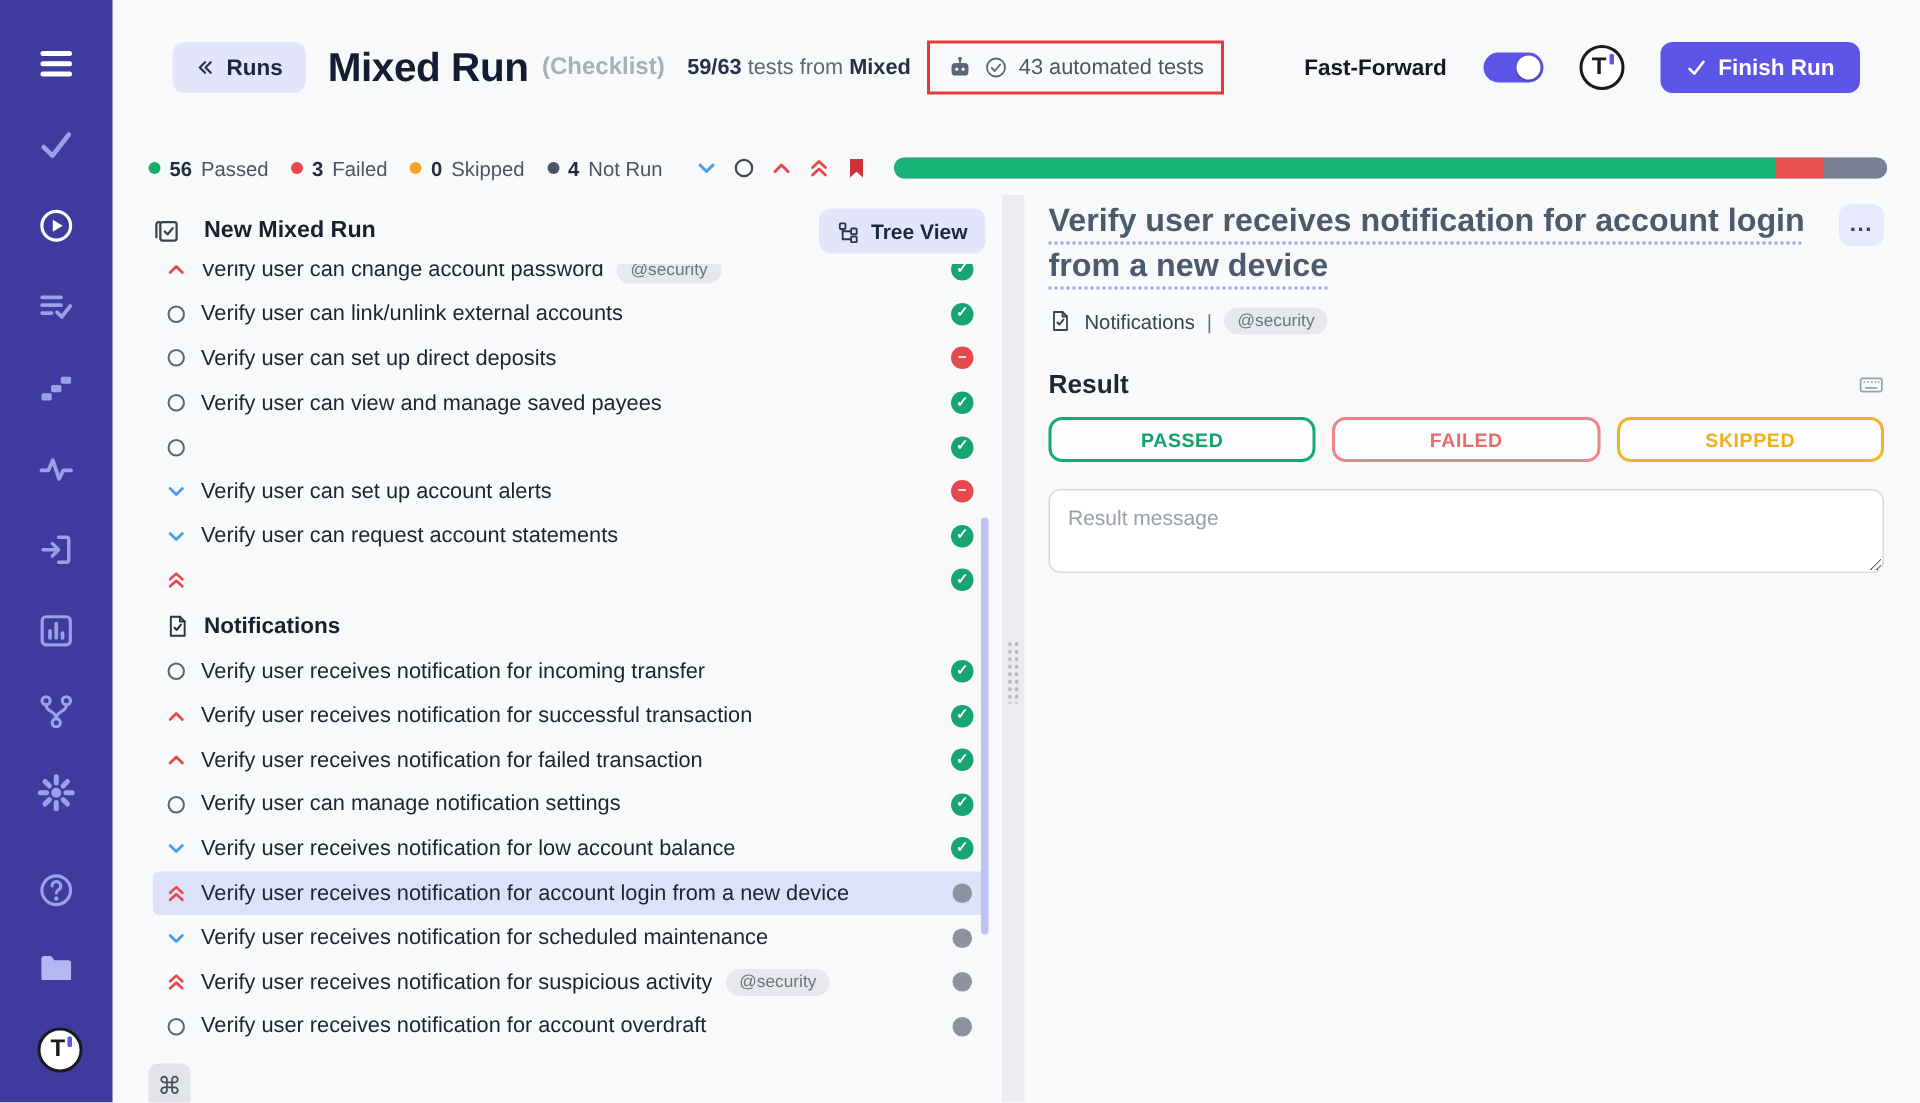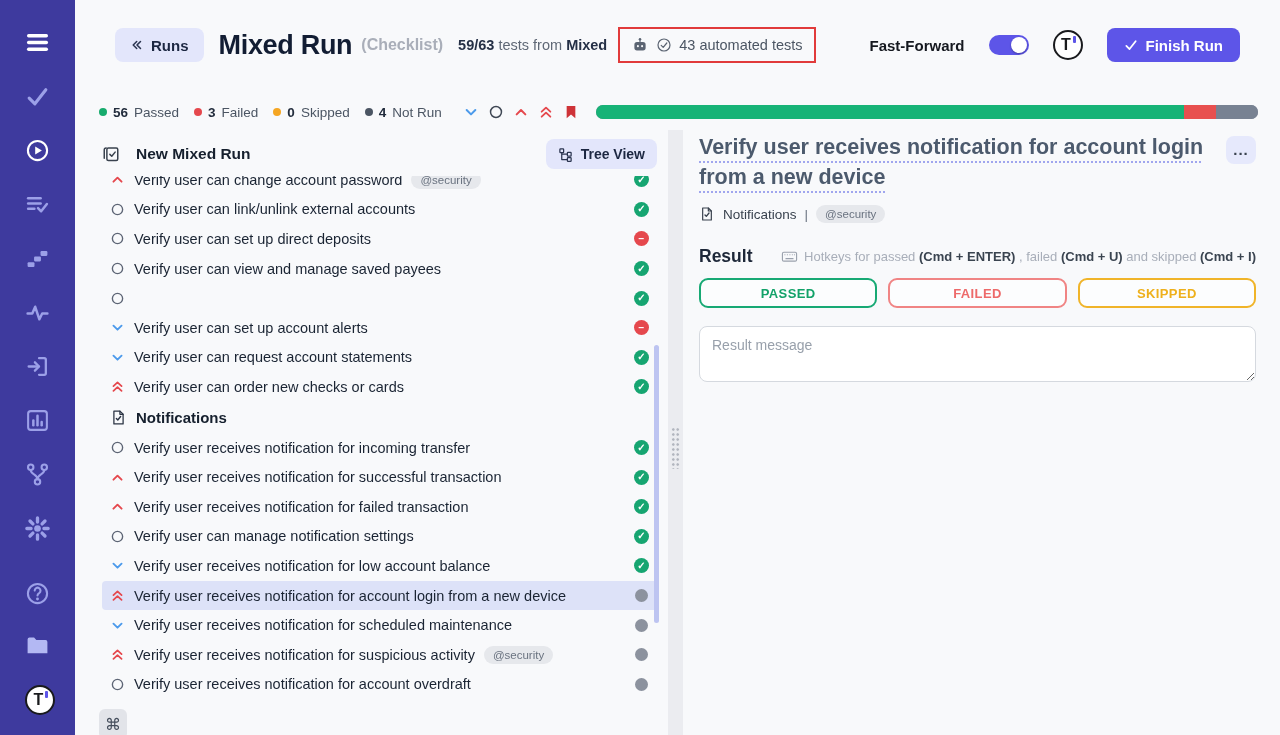--- a/index.html
+++ b/index.html
@@ -443,21 +443,20 @@
 
     <span class="row-badge st-passed" data-name="status-badge">✓</span>
   </div>
     <div class="row" data-name="test-row">
     <span class="row-icon icon pri-chevrons-up" data-name="chevrons-up-icon">
         <svg viewBox="0 0 24 24" fill="none" stroke="currentColor" stroke-linecap="round" stroke-linejoin="round" stroke-width="2.8">
           <polyline points="5.5 11.5 12 5.5 18.5 11.5"></polyline>
           <polyline points="5.5 19 12 13 18.5 19"></polyline>
         </svg>
       </span>
-    <span class="row-title">Verify user can order new checks or cards</span>
 
     <span class="row-badge st-passed" data-name="status-badge">✓</span>
   </div>
     <div class="sectionrow" data-name="suite-section-row">
     <span class="sec-icon icon" data-name="file-check-icon">
         <svg viewBox="0 0 24 24" fill="none" stroke="currentColor" stroke-linecap="round" stroke-linejoin="round" stroke-width="1.8">
           <path d="M5.5 3h8.5l4.5 4.5V21h-13z"></path>
           <path d="M14 3v4.5h4.5"></path>
           <polyline points="9 13.5 11 15.5 15 10.5" stroke-width="2"></polyline>
         </svg>
@@ -587,21 +586,20 @@
           <svg viewBox="0 0 24 24" fill="none" stroke="currentColor" stroke-linecap="round" stroke-linejoin="round" stroke-width="1.6">
             <rect x="2" y="6" width="20" height="12.5" rx="2"></rect>
             <line x1="5.5" y1="9.5" x2="5.6" y2="9.5"></line>
             <line x1="9" y1="9.5" x2="9.1" y2="9.5"></line>
             <line x1="12.5" y1="9.5" x2="12.6" y2="9.5"></line>
             <line x1="16" y1="9.5" x2="16.1" y2="9.5"></line>
             <line x1="19" y1="9.5" x2="19.1" y2="9.5"></line>
             <line x1="7" y1="15" x2="17" y2="15"></line>
           </svg>
         </span>
-      <span data-name="hotkeys-text" id="hotkeys-text"><span class="hk-n">Hotkeys for passed </span><span class="hk-b">(Cmd + ENTER)</span><span class="hk-n"> , failed </span><span class="hk-b">(Cmd + U)</span><span class="hk-n"> and skipped </span><span class="hk-b">(Cmd + I)</span></span>
     </span>
   </div>
   <div class="result-buttons" data-name="result-buttons">
       <button class="res-btn" data-name="passed-button" style="color: rgb(18, 162, 105); border-color: rgb(23, 169, 116);">PASSED</button>
       <button class="res-btn" data-name="failed-button" style="color: rgb(237, 106, 106); border-color: rgb(240, 132, 132);">FAILED</button>
       <button class="res-btn" data-name="skipped-button" style="color: rgb(238, 176, 28); border-color: rgb(240, 180, 41);">SKIPPED</button>
     </div>
   <textarea class="msg-box" data-name="result-message-input" placeholder="Result message" style=""></textarea>
 </section>
 

